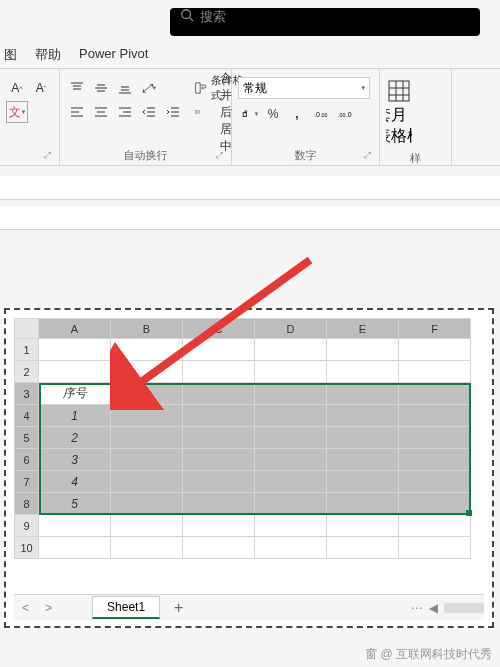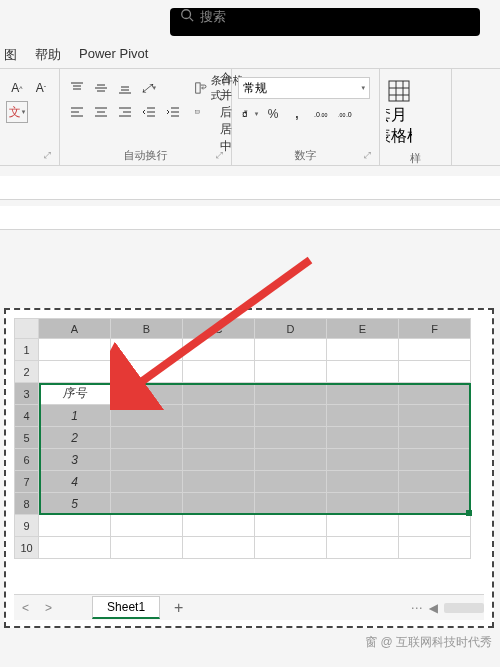--- a/index.html
+++ b/index.html
@@ -62,21 +62,21 @@
 .tab-nav { padding: 0 8px; color: #888; }
 .tab { padding: 3px 14px; background: #fff; border: 1px solid #ccc; border-bottom: 2px solid #107c41; margin-left: 32px; }
 .tab-add { padding: 0 14px; color: #666; font-size: 16px; }
 .scroll-btns { margin-left: auto; display: flex; align-items: center; gap: 6px; color: #888; }
 .scroll-track { width: 40px; height: 10px; background: #ddd; border-radius: 2px; }
 
 
 .arrow { position: absolute; pointer-events: none; }
 
 
-.watermark { position: absolute; bottom: 16px; right: 8px; font-size: 12px; color: #999; }
+.watermark { position: absolute; bottom: 4px; right: 8px; font-size: 12px; color: #999; }
 </style>
 </head>
 <body>
 
 <div class="search-bar">
   <svg viewBox="0 0 16 16">
       <circle cx="7" cy="7" r="5" fill="none" stroke="#888" stroke-width="1.5"></circle>
       <line x1="11" y1="11" x2="15" y2="15" stroke="#888" stroke-width="1.5"></line>
     </svg>
   <span>搜索</span>

